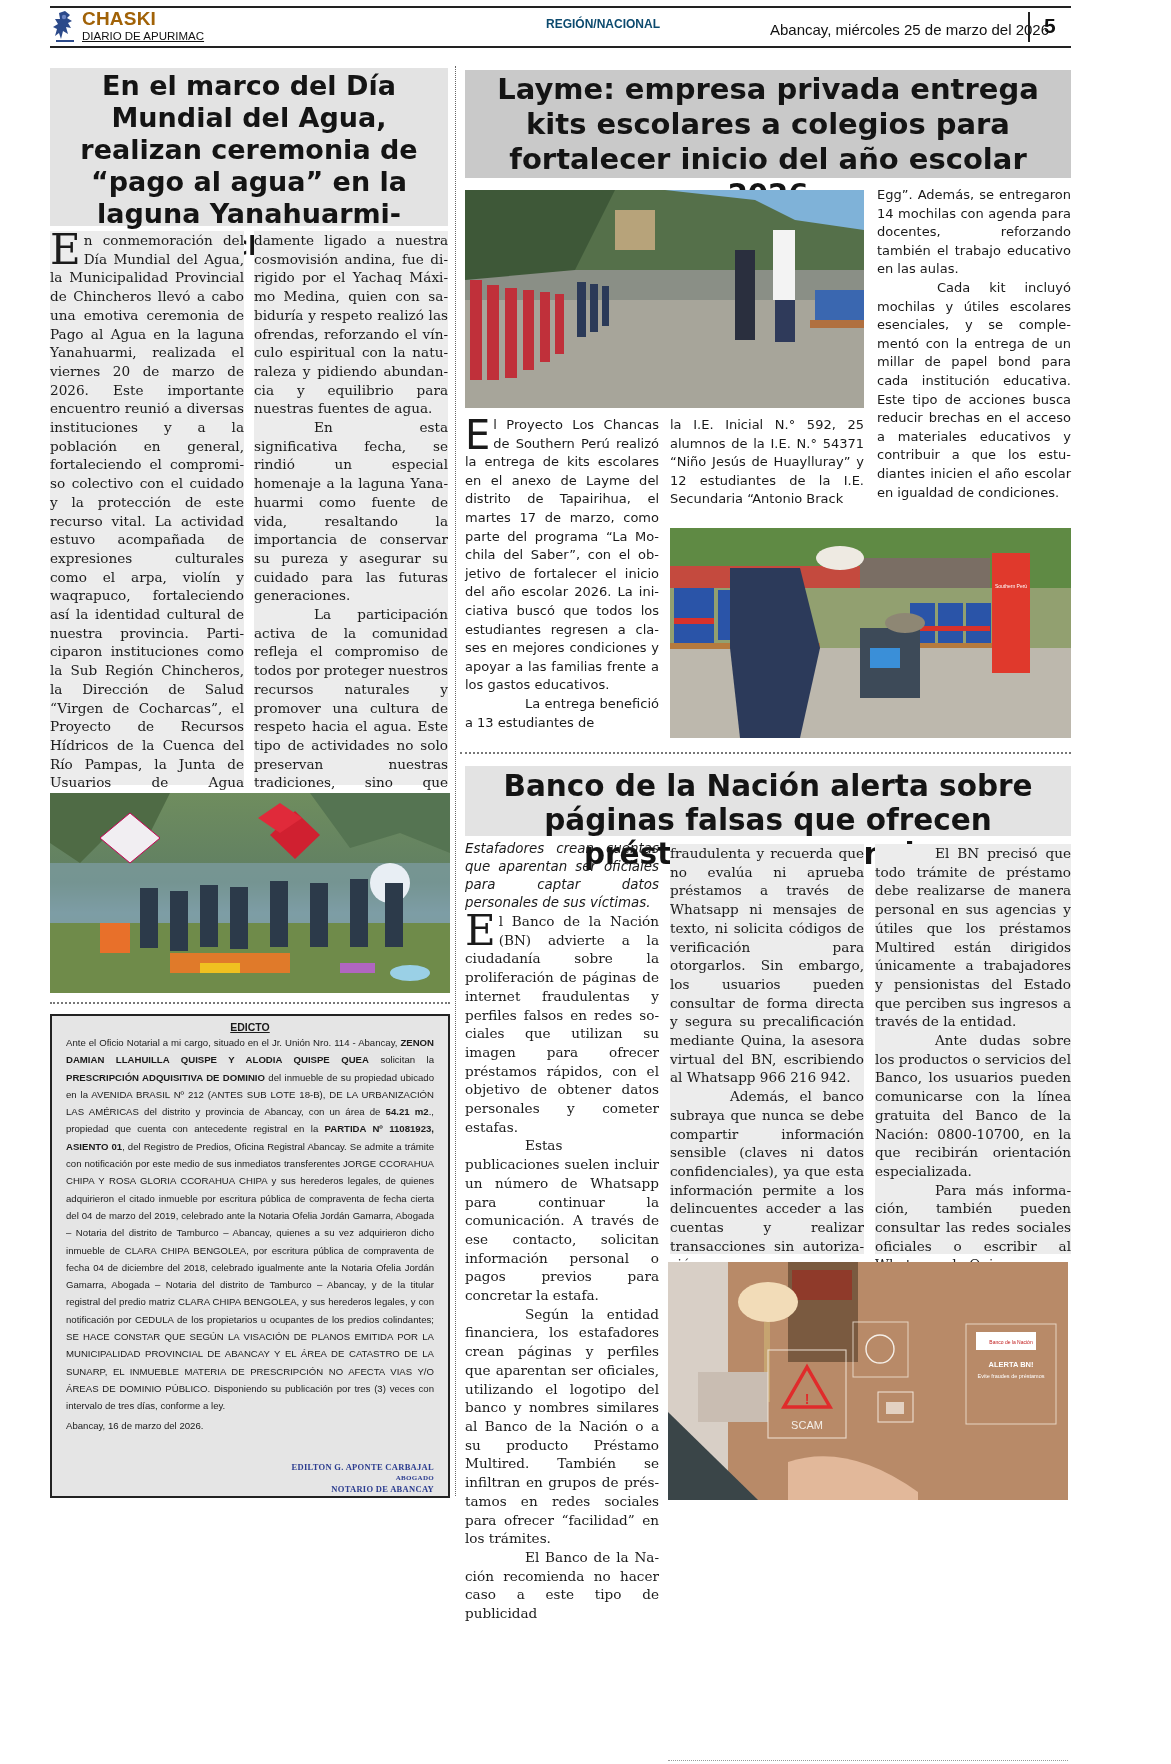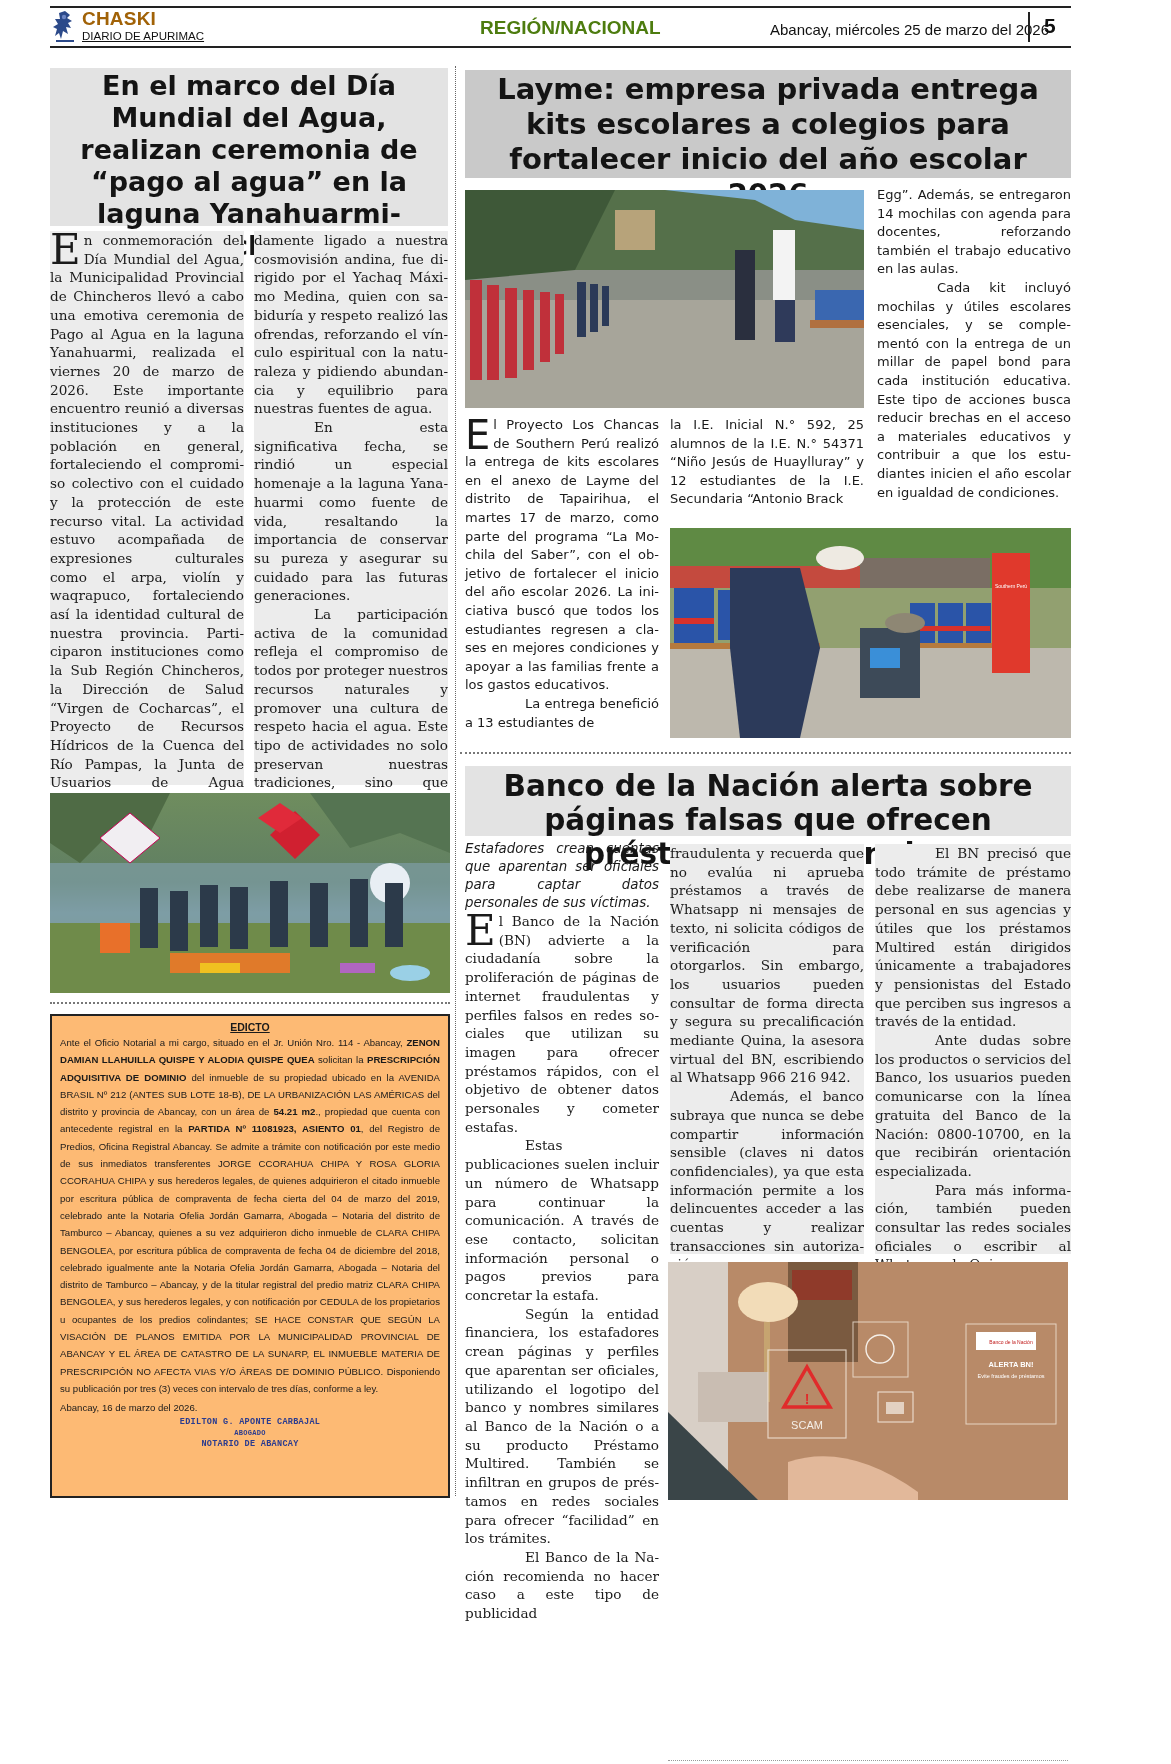--- a/index.html
+++ b/index.html
@@ -4,21 +4,21 @@
 <style>
   html,body{margin:0;padding:0;background:#fff;}
   body{width:1171px;height:1764px;position:relative;overflow:hidden;font-family:"DejaVu Serif",serif;color:#1a1a1a;}
   .abs{position:absolute;}
   
   .hdr-top{left:50px;top:6px;width:1021px;height:2px;background:#222;}
   .hdr-bot{left:50px;top:46px;width:1021px;height:2px;background:#222;}
   .logo{left:52px;top:9px;width:26px;height:36px;}
   .brand{left:82px;top:9px;font-family:"Liberation Sans",sans-serif;font-weight:bold;font-size:19px;letter-spacing:0.2px;color:#a16207;line-height:20px;}
   .brand-sub{left:82px;top:30px;font-family:"Liberation Sans",sans-serif;font-size:11.5px;color:#111;text-decoration:underline;}
-  .section{left:480px;top:17px;width:180px;text-align:right;font-family:"Liberation Sans",sans-serif;font-weight:bold;font-size:19px;color:#4d7c0f;}
+  .section{left:480px;top:17px;width:180px;text-align:right;font-family:"Liberation Sans",sans-serif;font-weight:bold;font-size:12px;color:#0c4a6e;}
   .dateline{left:770px;top:21px;font-family:"Liberation Sans",sans-serif;font-size:15px;color:#111;}
   .vsep{left:1028px;top:12px;width:1.5px;height:30px;background:#222;}
   .pagenum{left:1044px;top:14px;font-family:"Liberation Sans",sans-serif;font-weight:bold;font-size:21px;color:#111;}
   
   .head-box{background:#e3e3e3;text-align:center;font-family:"DejaVu Sans",sans-serif;font-weight:bold;color:#141414;}
   .h1box{left:50px;top:68px;width:398px;height:158px;font-size:27px;line-height:32px;padding-top:2px;box-sizing:border-box;}
   .h2box{left:465px;top:70px;width:606px;height:108px;background:#c9c9c9;font-size:29px;line-height:35px;padding-top:2px;box-sizing:border-box;}
   .h3box{left:465px;top:766px;width:606px;height:70px;font-size:29.5px;line-height:34px;padding-top:3px;box-sizing:border-box;}
   .dotv{left:455px;top:66px;width:0;height:1430px;border-left:1px dotted #666;}
   .doth{left:460px;top:752px;width:611px;height:0;border-top:2px dotted #777;}
@@ -29,24 +29,24 @@
   .col.gray{background:#ececec;}
   .col.sans{font-family:"DejaVu Sans",sans-serif;font-size:13px;line-height:18.6px;}
   .col p{margin:0;}
   .col p.ind{text-indent:60px;}
   .drop{float:left;font-size:42px;line-height:34px;padding-right:3px;margin-top:2px;font-weight:normal;}
   .col.sans .drop{font-size:40px;line-height:34px;}
   .lede{font-family:"DejaVu Sans",sans-serif;font-style:italic;font-size:13.4px;line-height:18px;text-align:justify;margin:0 0 2px 0;}
   
   .photo{overflow:hidden;}
   
-  .edict{left:50px;top:1014px;width:400px;height:484px;border:2px solid #222;box-sizing:border-box;font-family:"Liberation Sans",sans-serif;font-size:9.6px;line-height:17.3px;padding:4px 8px;text-align:justify;background:#fdba74;}
+  .edict{left:50px;top:1014px;width:400px;height:484px;border:2px solid #222;box-sizing:border-box;font-family:"Liberation Sans",sans-serif;font-size:9.6px;line-height:17.3px;padding:4px 14px;text-align:justify;background:#e5e5e5;}
   .edict-title{text-align:center;font-weight:bold;text-decoration:underline;font-size:10.5px;line-height:14px;}
   .edict-date{text-align:left;margin-top:2px;}
-  .sig{text-align:center;color:#2b3c8f;font-weight:bold;font-size:8.5px;line-height:11px;letter-spacing:0.3px;font-family:Liberation Mono, monospace;}
+  .sig{text-align:right;color:#2b3c8f;font-weight:bold;font-size:8.5px;line-height:11px;margin-top:28px;letter-spacing:0.3px;font-family:Liberation Serif, serif;}
   .sig .s2{font-size:7px;}
 </style>
 </head>
 <body>
 
 <div class="abs hdr-top"></div>
 <div class="abs logo">
   <svg width="26" height="36" viewBox="0 0 26 36">
     <path d="M13 2 L18 6 L15 9 L20 12 L16 14 L19 19 L14 18 L16 25 L11 22 L9 30 L7 24 L3 27 L5 20 L1 18 L6 15 L3 10 L8 10 L7 4 Z" fill="#2c4a8a"></path>
     <circle cx="12" cy="8" r="2.2" fill="#6d86c4"></circle>

